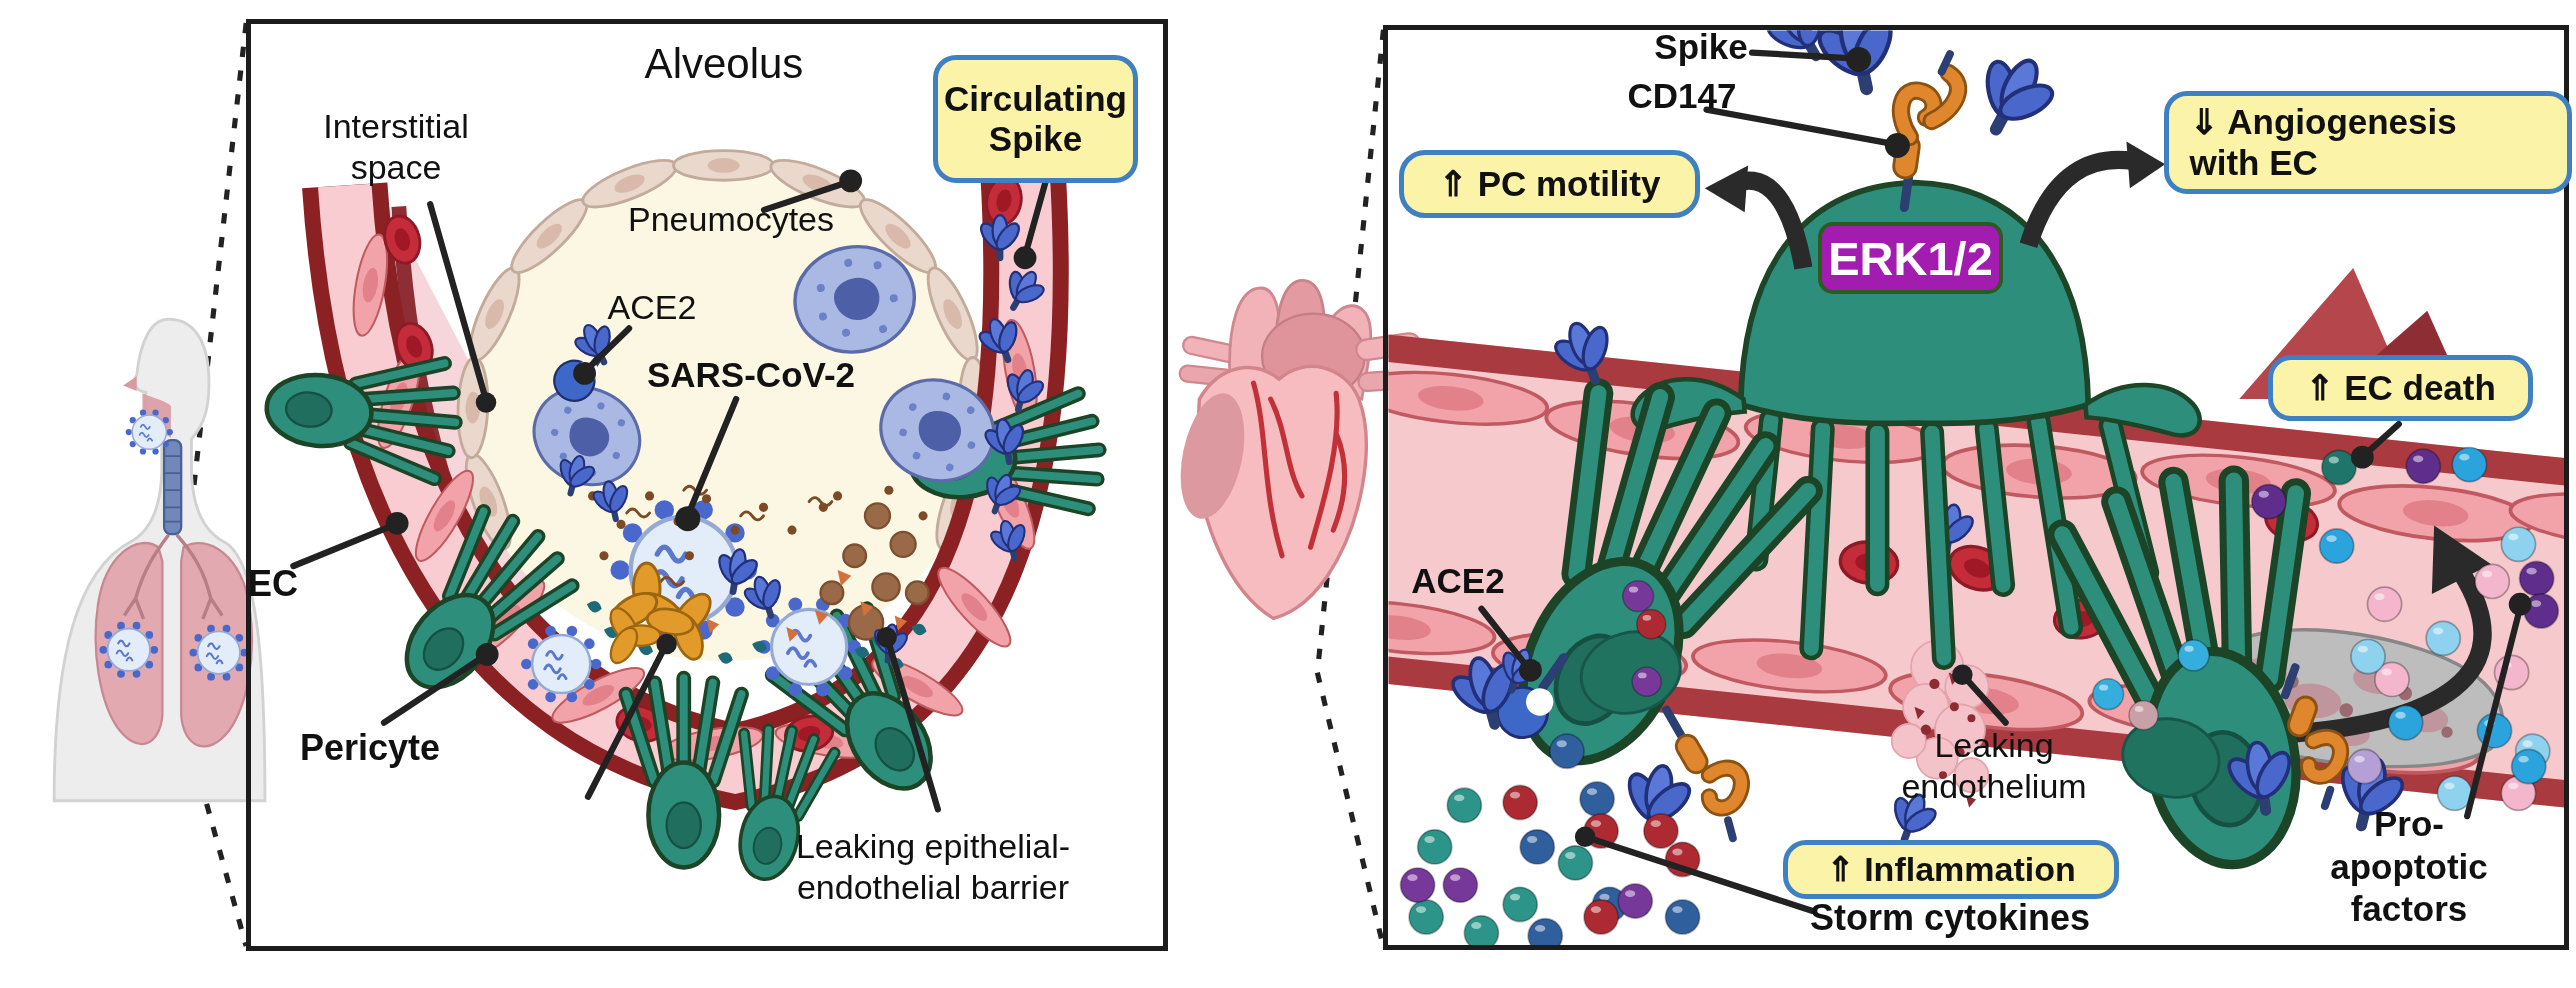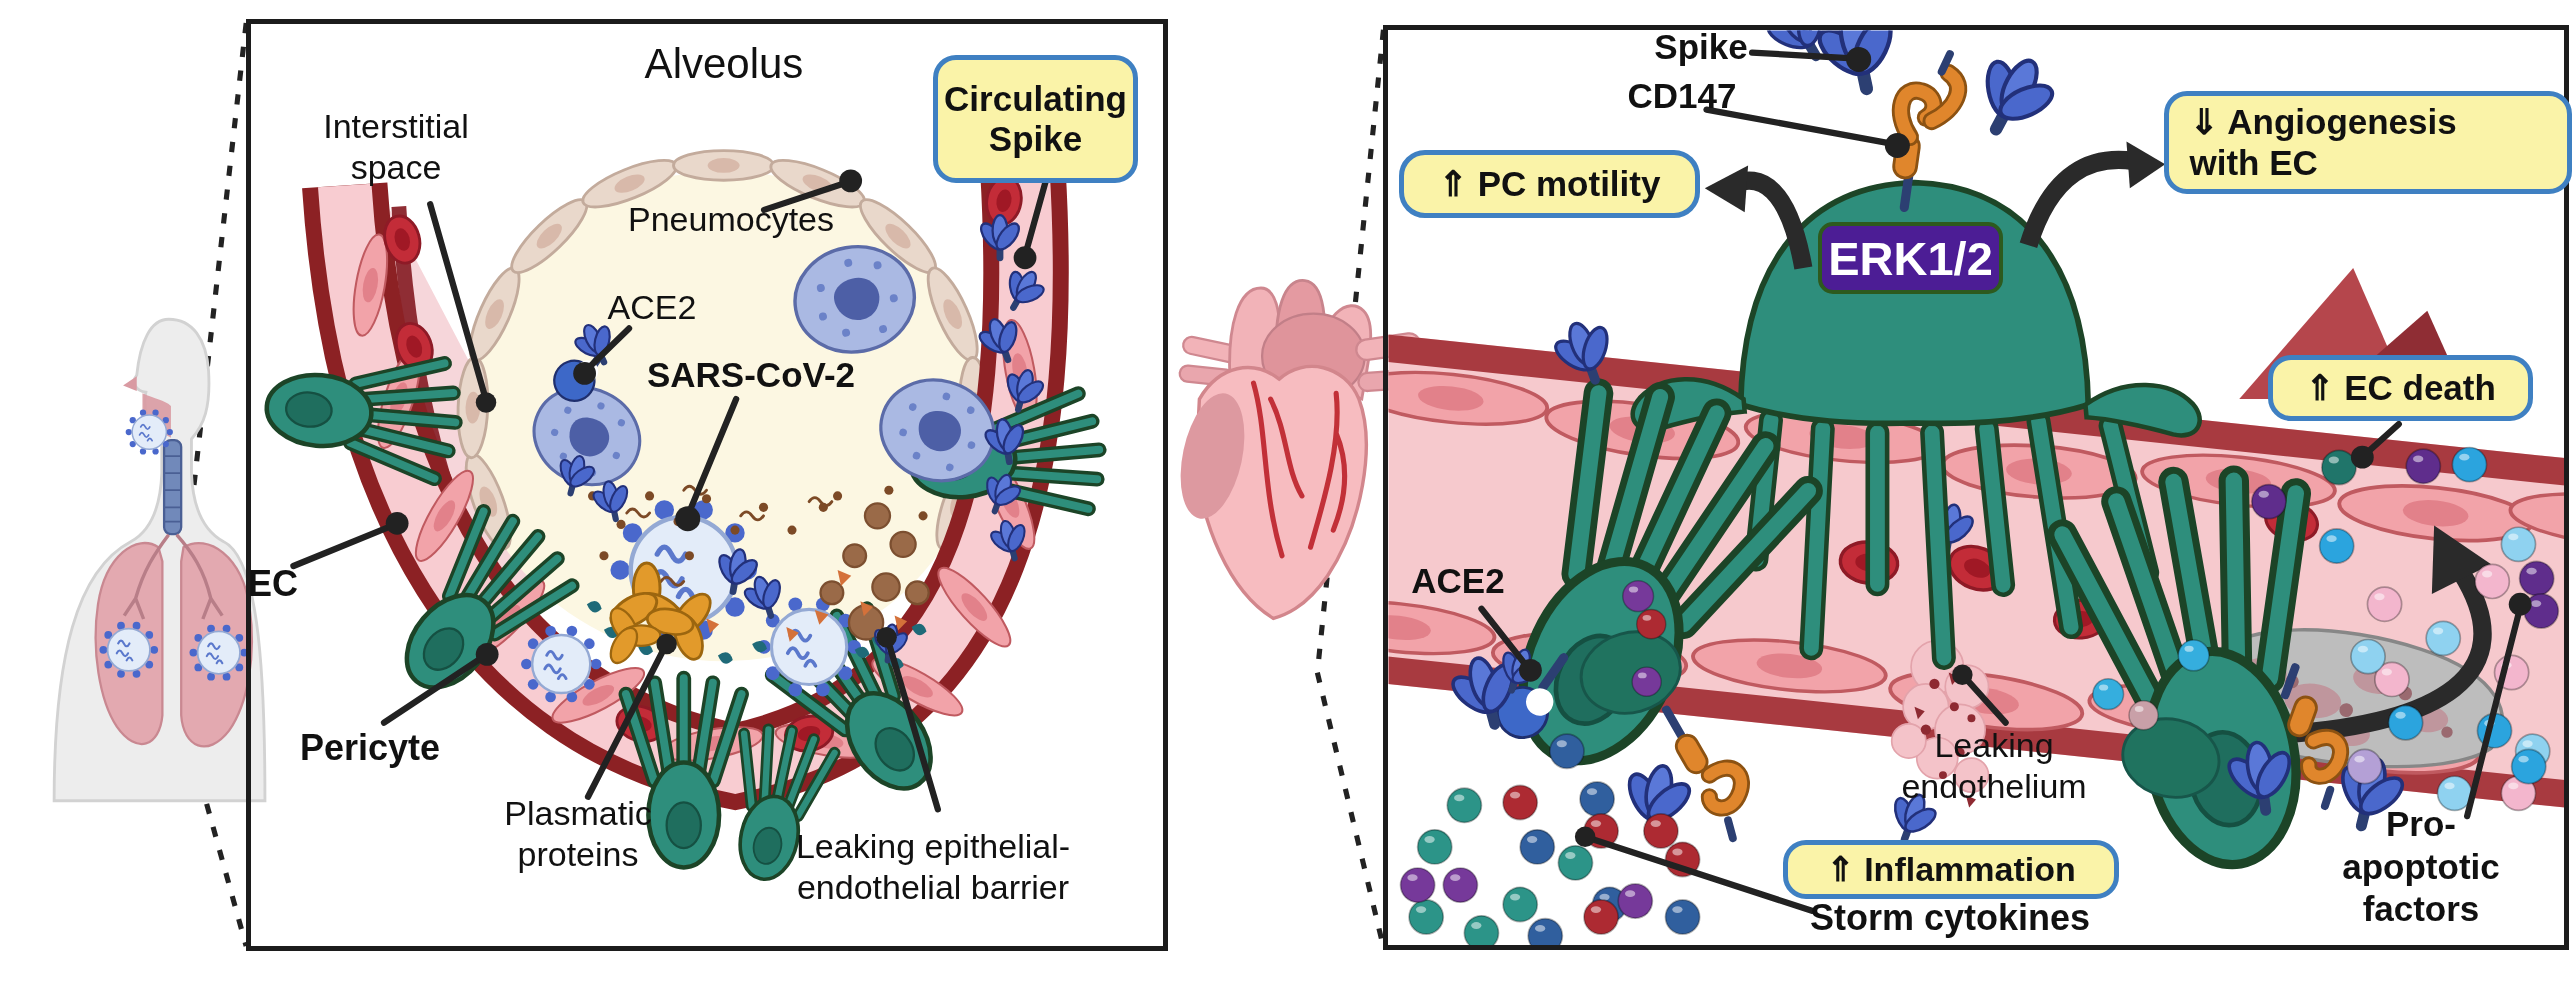--- a/index.html
+++ b/index.html
@@ -7,21 +7,21 @@
         font-family:"Liberation Sans", sans-serif;color:#111;}
   .art{position:absolute;left:0;top:0;z-index:1;}
   .panel{position:absolute;border:5.1px solid #1c1c1c;background:transparent;z-index:2;box-sizing:border-box;}
   .lbl{position:absolute;transform:translate(-50%,-50%);text-align:center;line-height:1.22;
        white-space:nowrap;z-index:4;font-size:34px;}
   .b{font-weight:bold;}
   .callout{position:absolute;z-index:4;background:#faf3a8;border:5.1px solid #3f80c2;border-radius:23px;
            display:flex;flex-direction:column;align-items:center;justify-content:center;
            font-weight:bold;text-align:center;box-sizing:border-box;line-height:1.15;}
   .callout.leftalign{align-items:flex-start;text-align:left;padding-left:20.5px;}
-  .erk{position:absolute;z-index:4;background:#4c1d95;border:4.6px solid #2d5a1e;border-radius:15px;
+  .erk{position:absolute;z-index:4;background:#a21caf;border:4.6px solid #2d5a1e;border-radius:15px;
        display:flex;align-items:center;justify-content:center;color:#fff;font-weight:bold;box-sizing:border-box;}
 </style>
 </head>
 <body>
 
 <div class="page">
 
 <svg class="art" width="2576" height="989" viewBox="0 0 4521 1735">
   <defs>
     <clipPath id="clipL">
@@ -562,24 +562,20 @@
   <span>Circulating</span>
   <span>Spike</span>
 </div>
 
 <div class="lbl" style="left:731px;top:220px;">Pneumocytes</div>
 <div class="lbl" style="left:652px;top:308px;">ACE2</div>
 <div class="lbl b" style="left:751px;top:375px;font-size:35px;">SARS-CoV-2</div>
 <div class="lbl b" style="left:273px;top:584px;font-size:36px;">EC</div>
 <div class="lbl b" style="left:370px;top:748px;font-size:36px;">Pericyte</div>
 
-<div class="lbl" style="left:578px;top:834px;">
-  <span>Plasmatic</span><br>
-  <span>proteins</span>
-</div>
 
 <div class="lbl" style="left:933px;top:867px;">
   <span>Leaking epithelial-</span><br>
   <span>endothelial barrier</span>
 </div>
 
 <div class="lbl b" style="left:1701px;top:47px;font-size:35px;">Spike</div>
 <div class="lbl b" style="left:1659px;top:96px;font-size:35px;margin-left:23px;">CD147</div>
 
 <div class="callout" style="left:1399px;top:150px;width:301px;height:68px;font-size:35px;border-radius:26px;">⇑ PC motility</div>
@@ -597,20 +593,20 @@
 
 <div class="lbl" style="left:1994px;top:766px;">
   <span>Leaking</span><br>
   <span>endothelium</span>
 </div>
 
 <div class="callout" style="left:1783px;top:840px;width:336px;height:59px;font-size:34px;">⇑ Inflammation</div>
 
 <div class="lbl b" style="left:1950px;top:918px;font-size:36px;">Storm cytokines</div>
 
-<div class="lbl b" style="left:2409px;top:867px;font-size:35px;margin-left:12px;">
+<div class="lbl b" style="left:2409px;top:867px;font-size:35px;">
   <span>Pro-</span><br>
   <span>apoptotic</span><br>
   <span>factors</span>
 </div>
 
 </div>
 
 
 </body></html>

